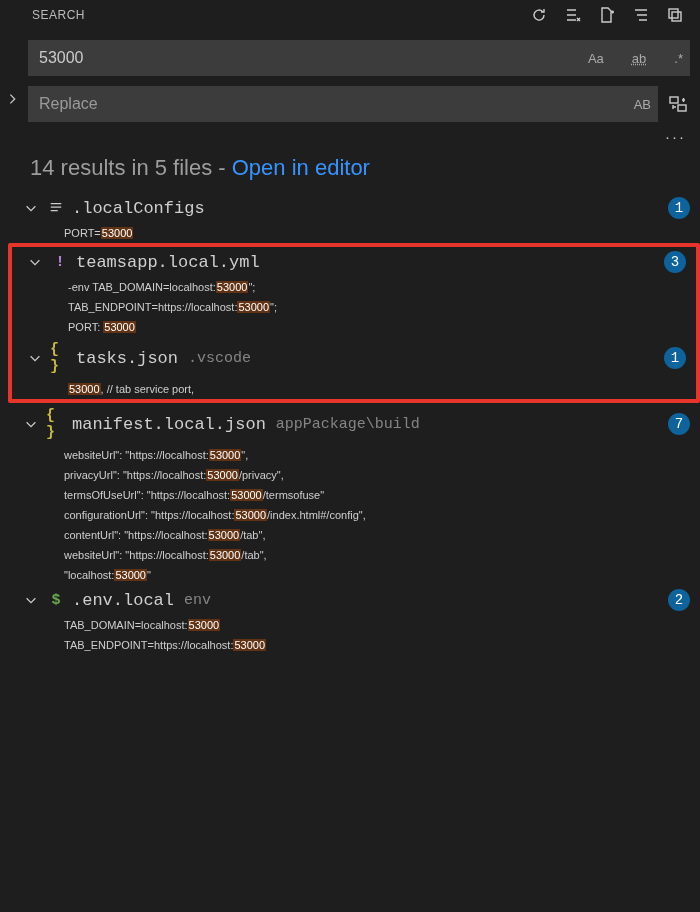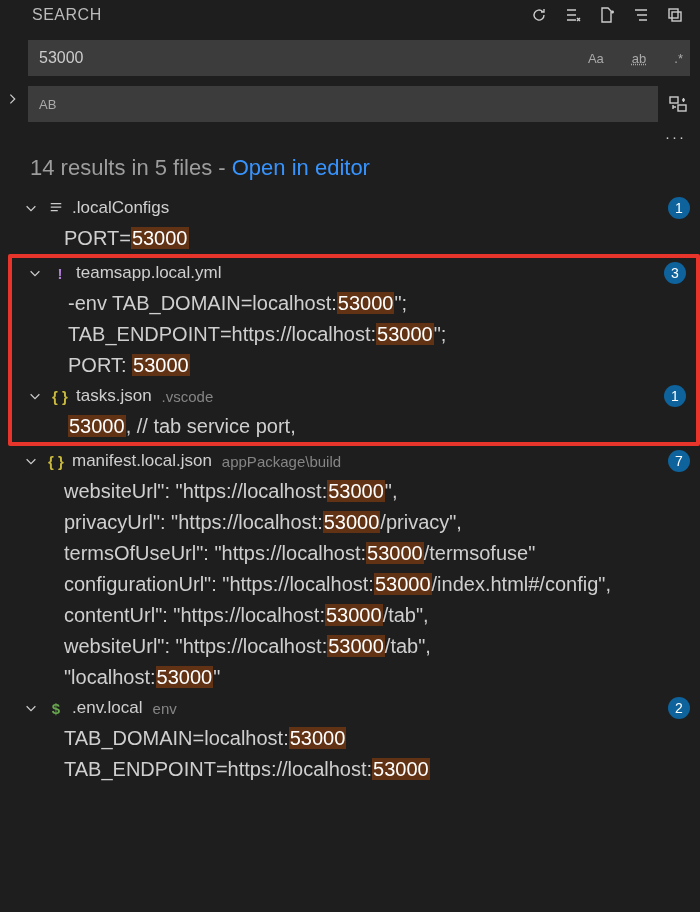--- a/index.html
+++ b/index.html
@@ -12,21 +12,21 @@
     height: 912px;
     overflow: hidden;
   }
   .header {
     display: flex;
     align-items: center;
     justify-content: space-between;
     padding: 6px 12px 6px 32px;
   }
   .header-title {
-    font-size: 16px;
+    font-size: 12px;
     letter-spacing: 0.5px;
     color: #bbbbbb;
   }
   .header-actions {
     display: flex;
     gap: 16px;
     align-items: center;
     padding-right: 4px;
   }
   .icon-btn {
@@ -75,41 +75,42 @@
     font-size: 22px;
     color: #9d9d9d;
   }
   .summary a { color: #3794ff; text-decoration: none; cursor: pointer; }
   .tree { padding-left: 8px; }
   .file-row {
     display: flex;
     align-items: center;
     padding: 4px 10px 4px 16px;
     gap: 6px;
+    font-family: Liberation Mono, monospace;
   }
   .chevron { width:16px; color:#cccccc; cursor:pointer; display:flex; align-items:center; }
   .file-icon { width: 20px; display:flex; justify-content:center; font-weight: bold; }
   .file-name { color: #cfcfcf; font-size: 17px; }
   .file-path { color: #858585; font-size: 15px; margin-left: 4px; }
   .spacer { flex: 1; }
   .badge {
     background: #0e639c;
     color: #ffffff;
     border-radius: 11px;
     min-width: 22px;
     height: 22px;
     font-size: 14px;
     display: flex;
     align-items: center;
     justify-content: center;
     padding: 0 6px;
   }
   .result-line {
     padding: 4px 3px 4px 56px;
-    font-size: 20px;
+    font-size: 11px;
     color: #cfcfcf;
     white-space: nowrap;
     overflow: hidden;
   }
   mark {
     background: #613214;
     color: #ffffff;
     padding: 0 1px;
   }
   .hl-box {
@@ -171,20 +172,21 @@
       <input type="text" value="53000" style="">
       <div class="input-icons">
         <span>Aa</span>
         <span class="ab-underline">ab</span>
         <span>.*</span>
       </div>
     </div>
   </div>
   <div class="search-row">
     <div class="input-wrap">
+      <input type="text" placeholder="Replace" style="">
       <div class="input-icons">
         <span>AB</span>
       </div>
     </div>
     <span class="icon-btn" style="width:24px;">
       <svg viewBox="0 0 20 20" width="20" height="20">
           <rect x="2" y="3" width="8" height="6"></rect>
           <rect x="10" y="11" width="8" height="6"></rect>
           <path d="M8 13h-3M5 11v4"></path>
           <path d="M14 6h3M15.5 4v4"></path>

